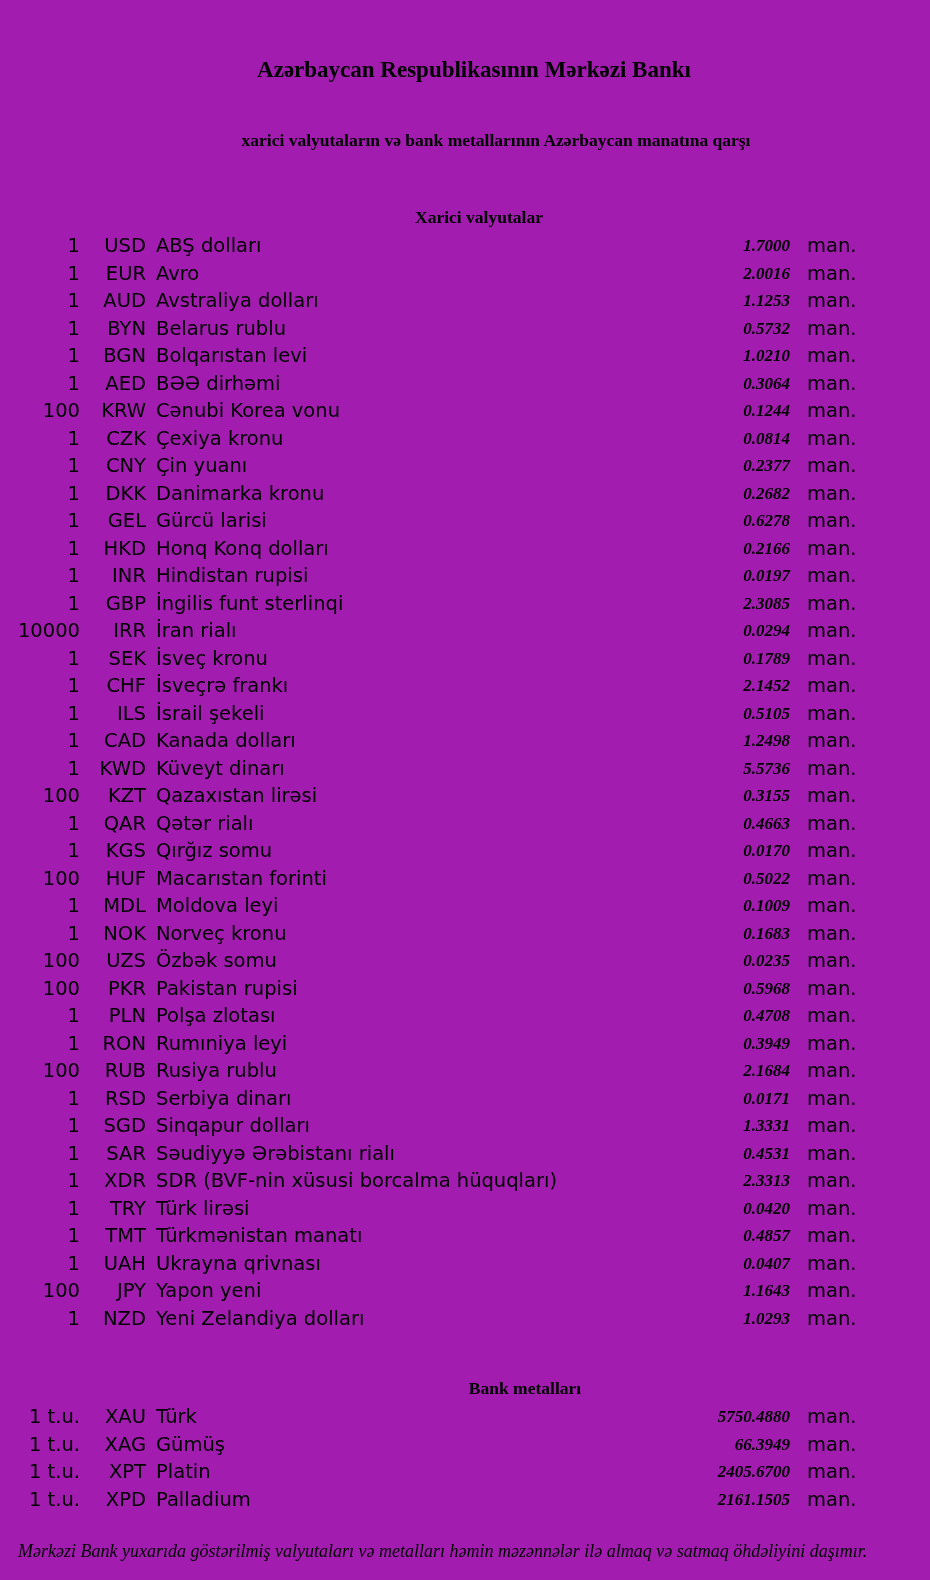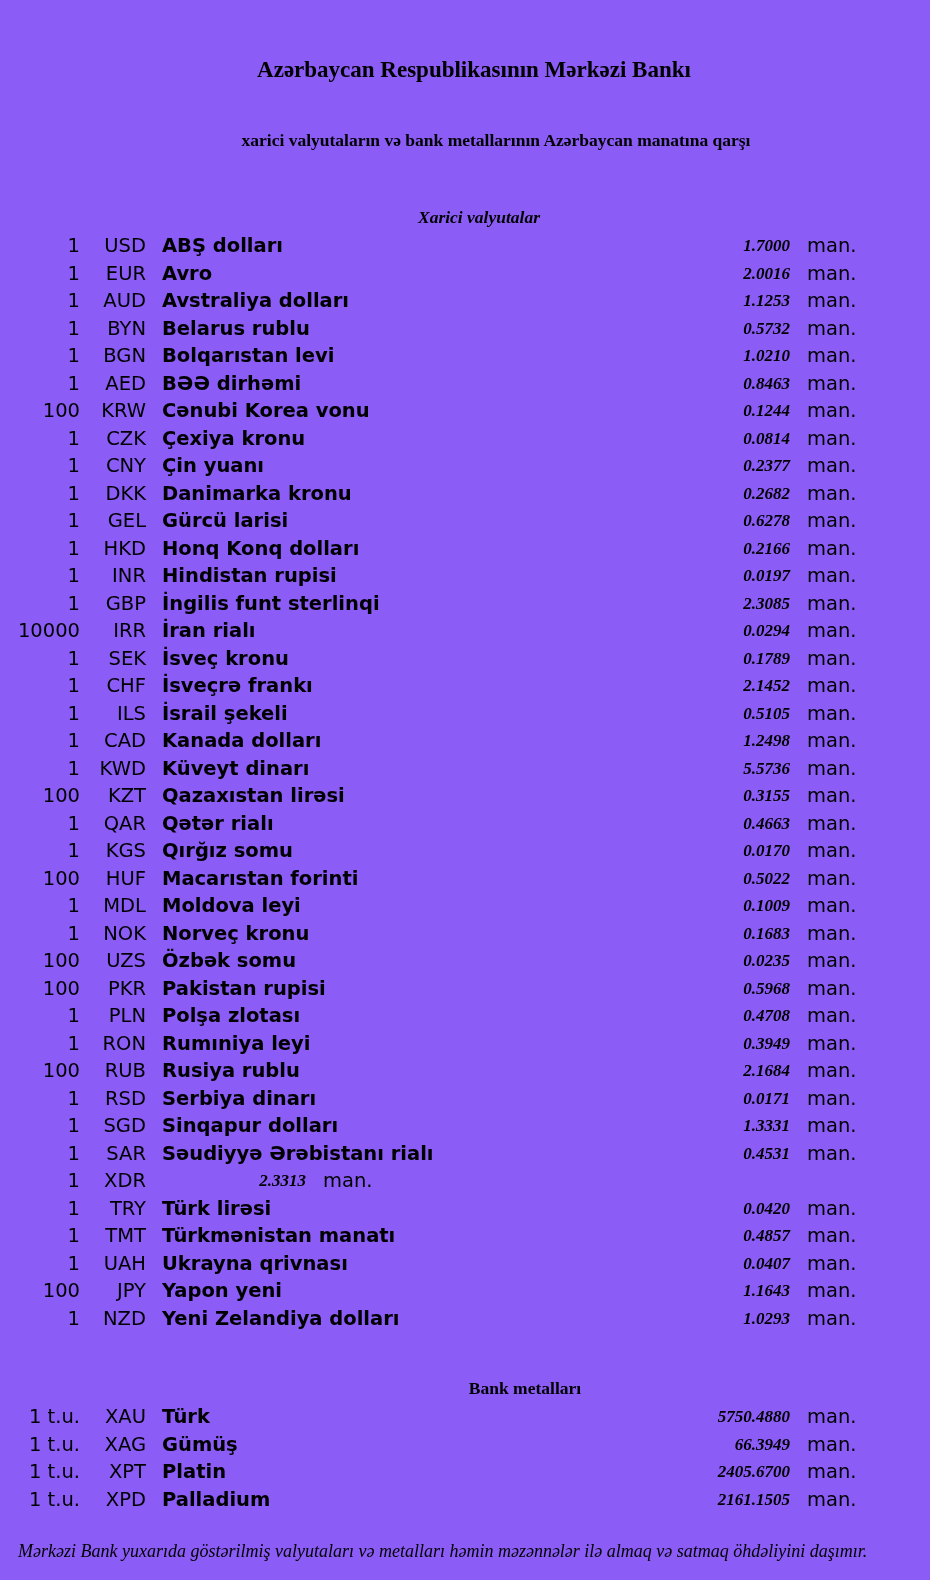--- a/index.html
+++ b/index.html
@@ -1,19 +1,19 @@
 <!DOCTYPE html>
 <html><head>
 <meta charset="utf-8">
 <style>
   html,body{margin:0;padding:0;background:#ffffff;}
   .page{
     position:relative;
     width:930px;height:1580px;
-    background:#8b5cf6;
+    background:#a21caf;
     color:#000000;
     font-family:"DejaVu Sans", sans-serif;
     overflow:hidden;
   }
   .hdr-line{
     position:absolute;left:0;width:930px;
     text-align:center;
     font-family:"Liberation Serif", serif;
     font-weight:bold;
     white-space:nowrap;
@@ -21,37 +21,37 @@
   .hdr-title{top:57px;font-size:23px;padding-left:18px;box-sizing:border-box;}
   .hdr-date{top:96px;font-size:17px;padding-left:104px;box-sizing:border-box;}
   .hdr-sub{top:130px;font-size:17.5px;padding-left:62px;box-sizing:border-box;}
   .section-heading{
     position:absolute;left:0;width:930px;
     text-align:center;
     font-family:"Liberation Serif", serif;
     font-weight:bold;font-size:17.5px;
     box-sizing:border-box;
   }
-  .heading-currencies{top:207px;padding-left:28px;font-style:italic;}
+  .heading-currencies{top:207px;padding-left:28px;}
   .heading-metals{top:1378px;padding-left:24px;margin-left:48px;}
   .rows{
     position:absolute;left:0;width:930px;
     display:flex;flex-direction:column;
   }
   .rows-currencies{top:232px;}
   .rows-metals{top:1403px;}
   .row{
     display:flex;align-items:center;
     height:27.5px;
     font-size:19.5px;
     line-height:27.5px;
   }
   .cell-qty{width:80px;text-align:right;flex:none;}
   .cell-code{width:62px;margin-left:4px;text-align:right;flex:none;}
-  .cell-name{flex:1;margin-left:16px;text-align:left;white-space:nowrap;overflow:hidden;font-weight:bold;}
+  .cell-name{flex:1;margin-left:10px;text-align:left;white-space:nowrap;overflow:hidden;}
   .cell-rate{
     width:160px;flex:none;text-align:right;
     font-family:"Liberation Serif", serif;
     font-style:italic;font-weight:bold;
     font-size:17px;
   }
   .cell-unit{width:140px;flex:none;text-align:left;padding-left:17px;box-sizing:border-box;}
   .footer{
     position:absolute;top:1541px;left:18px;width:900px;
     font-family:"Liberation Serif", serif;
@@ -110,21 +110,21 @@
     <span class="cell-code">BGN</span>
     <span class="cell-name">Bolqarıstan levi</span>
     <span class="cell-rate">1.0210</span>
     <span class="cell-unit">man.</span>
   </div>
 
   <div class="row">
     <span class="cell-qty">1</span>
     <span class="cell-code">AED</span>
     <span class="cell-name">BƏƏ dirhəmi</span>
-    <span class="cell-rate">0.8463</span>
+    <span class="cell-rate">0.3064</span>
     <span class="cell-unit">man.</span>
   </div>
 
   <div class="row">
     <span class="cell-qty">100</span>
     <span class="cell-code">KRW</span>
     <span class="cell-name">Cənubi Korea vonu</span>
     <span class="cell-rate">0.1244</span>
     <span class="cell-unit">man.</span>
   </div>
@@ -341,20 +341,21 @@
     <span class="cell-qty">1</span>
     <span class="cell-code">SAR</span>
     <span class="cell-name">Səudiyyə Ərəbistanı rialı</span>
     <span class="cell-rate">0.4531</span>
     <span class="cell-unit">man.</span>
   </div>
 
   <div class="row">
     <span class="cell-qty">1</span>
     <span class="cell-code">XDR</span>
+    <span class="cell-name">SDR (BVF-nin xüsusi borcalma hüquqları)</span>
     <span class="cell-rate">2.3313</span>
     <span class="cell-unit">man.</span>
   </div>
 
   <div class="row">
     <span class="cell-qty">1</span>
     <span class="cell-code">TRY</span>
     <span class="cell-name">Türk lirəsi</span>
     <span class="cell-rate">0.0420</span>
     <span class="cell-unit">man.</span>

